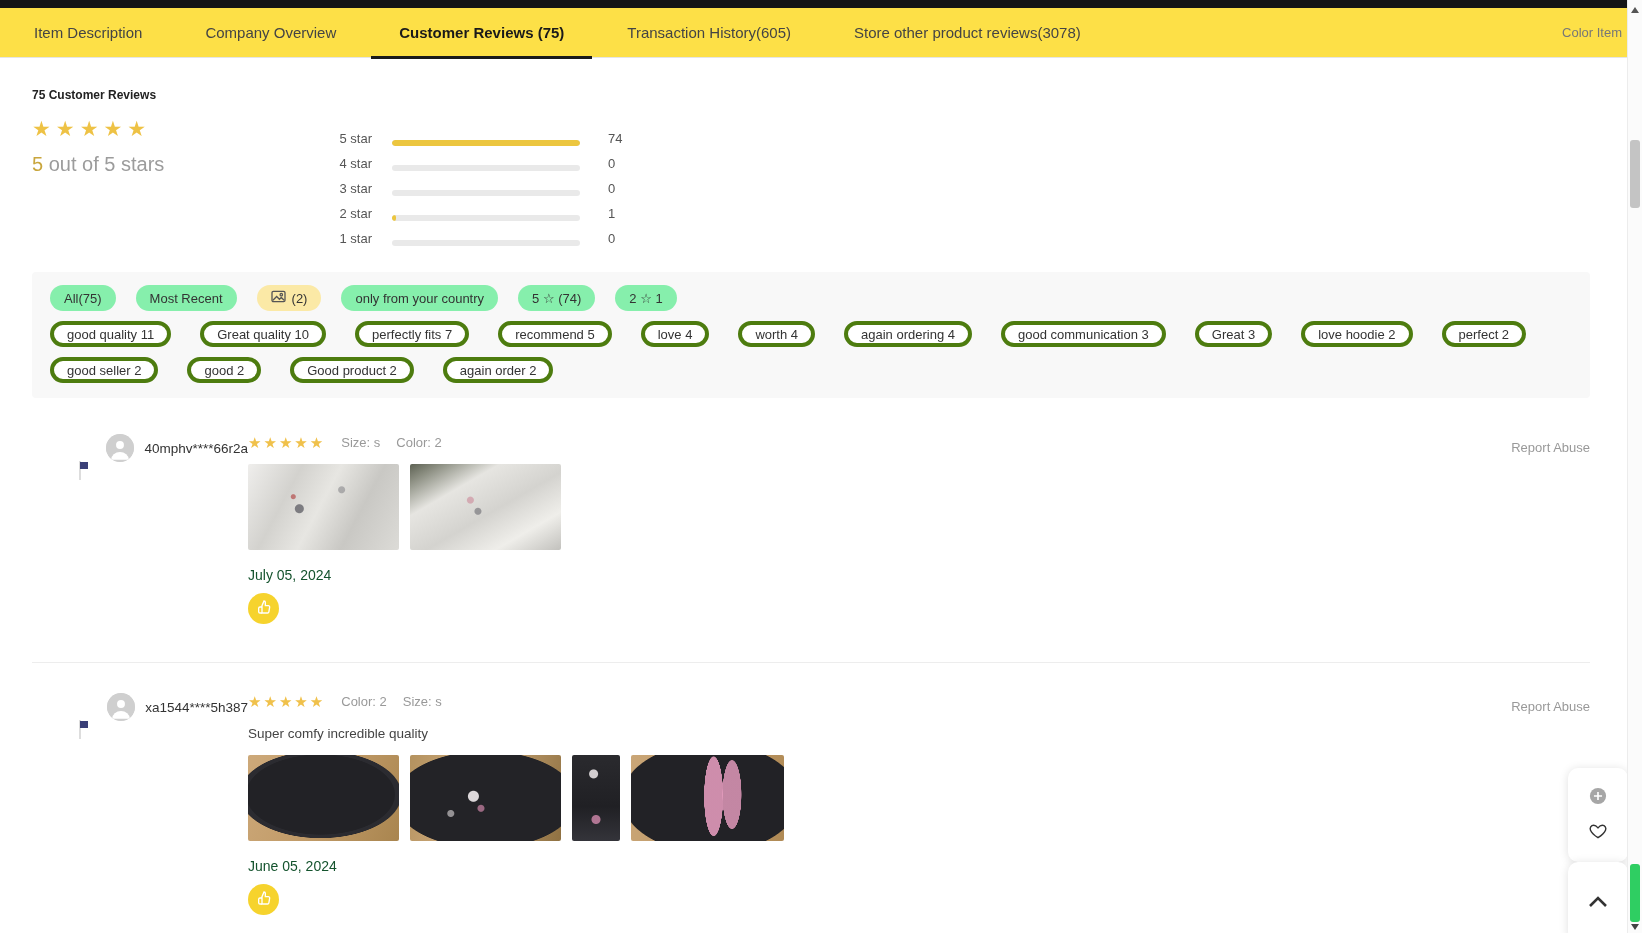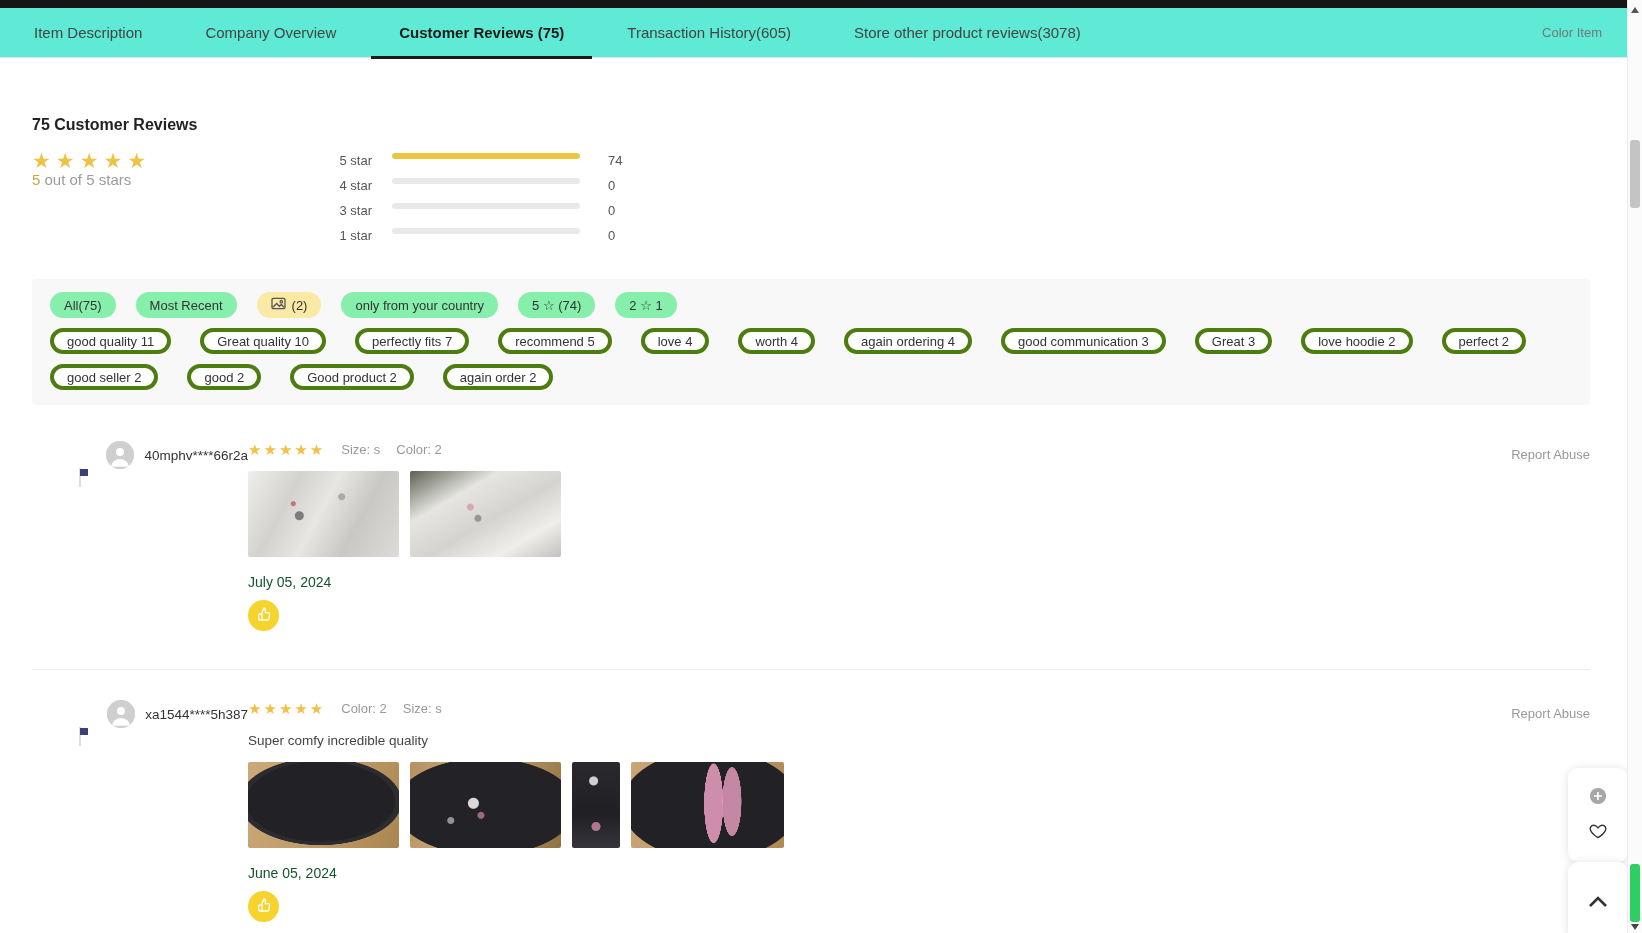--- a/index.html
+++ b/index.html
@@ -4,39 +4,39 @@
 <style>
   * { margin:0; padding:0; box-sizing:border-box; }
   html,body { width:1642px; height:933px; overflow:hidden; background:#fff;
     font-family:"Liberation Sans","DejaVu Sans",sans-serif; color:#333; }
   button { font-family:inherit; cursor:pointer; }
 
   .topbar { height:8px; background:#151515; }
 
   
   .tabbar { display:flex; align-items:center; height:50px; border-bottom:1px solid #e5e5e5;
-    padding-left:6px; padding-right:40px; background:#5eead4; }
+    padding-left:6px; padding-right:20px; background:#fde047; }
   .tab { position:relative; height:50px; display:flex; align-items:center; padding:0 28px;
     margin-right:7px; font-size:15px; color:#444; background:none; border:none; white-space:nowrap; }
   .tab.active { font-weight:700; color:#1a1a1a; }
   .tab.active::after { content:""; position:absolute; left:0; right:0; bottom:-1px; height:3px; background:#1a1a1a; }
   .report-item { margin-left:auto; font-size:13px; color:#777; background:none; border:none; }
 
   
   .content { margin:0 52px 0 32px; }
 
   .summary { padding-top:30px; }
-  .summary h2 { font-size:16px; font-weight:700; color:#222;margin-top:28px; }
+  .summary h2 { font-size:12px; font-weight:700; color:#222; }
   .summary-row { display:flex; margin-top:16px; }
   .score-col { width:280px; }
   .stars-big { color:#eec245; font-size:21px; letter-spacing:5px; line-height:1; }
-  .score-line { margin-top:0; font-size:15px; color:#9c9c9c; }
+  .score-line { margin-top:14px; font-size:20px; color:#9c9c9c; }
   .score-line .score { color:#c9a63d; }
   .histogram { padding-top:3px; }
-  .hist-row { display:flex; align-items:flex-start; height:25px; }
+  .hist-row { display:flex; align-items:flex-end; height:25px; }
   .hist-label { width:60px; text-align:right; font-size:13px; color:#555; margin-right:20px; }
   .hist-track { width:188px; height:6px; background:#e9e9e9; border-radius:3px; overflow:hidden; }
   .hist-fill { height:100%; width:0; background:#ecc63f; border-radius:3px; }
   .hist-count { margin-left:28px; font-size:13px; color:#555; }
 
   
   .filters { margin-top:26px; background:#f8f8f8; border-radius:4px; padding:13px 18px 15px; }
   .chip-row { display:flex; flex-wrap:wrap; gap:20px; }
   .chip { height:26px; padding:0 14px; border-radius:14px; background:#86efac; border:none;
     font-size:13px; color:#333; display:inline-flex; align-items:center; gap:6px; white-space:nowrap; }
@@ -162,20 +162,27 @@
           <span class="hist-count">0</span>
         </div>
         <div class="hist-row">
           <span class="hist-label">3 star</span>
           <div class="hist-track">
               <div class="hist-fill" style="width: 0%;"></div>
             </div>
           <span class="hist-count">0</span>
         </div>
         <div class="hist-row">
+          <span class="hist-label">2 star</span>
+          <div class="hist-track">
+              <div class="hist-fill" style="width: 2%;"></div>
+            </div>
+          <span class="hist-count">1</span>
+        </div>
+        <div class="hist-row">
           <span class="hist-label">1 star</span>
           <div class="hist-track">
               <div class="hist-fill" style="width: 0%;"></div>
             </div>
           <span class="hist-count">0</span>
         </div>
       </div>
     </div>
   </section>
 

